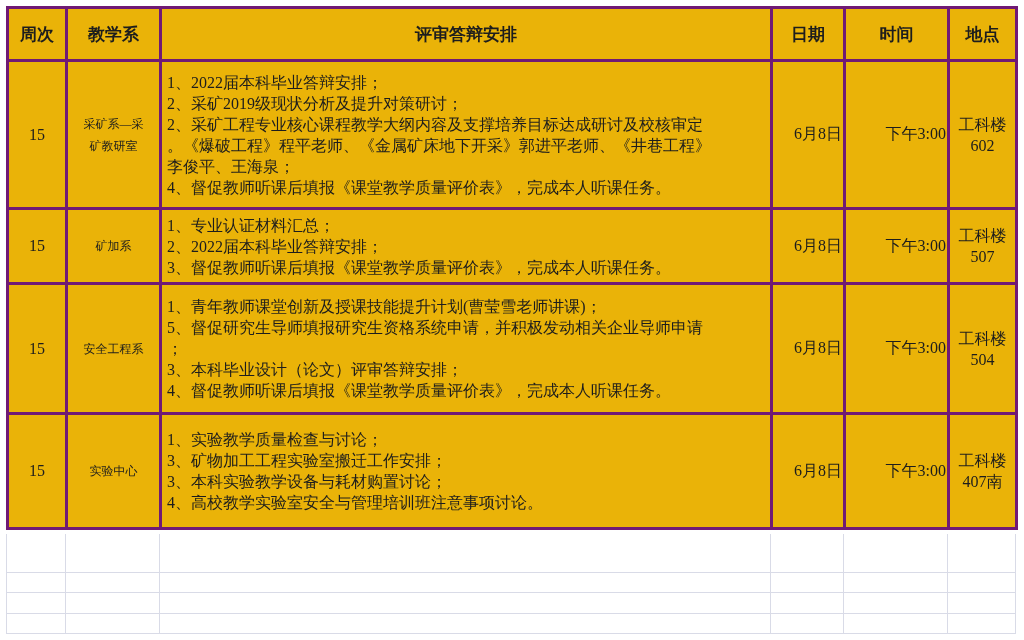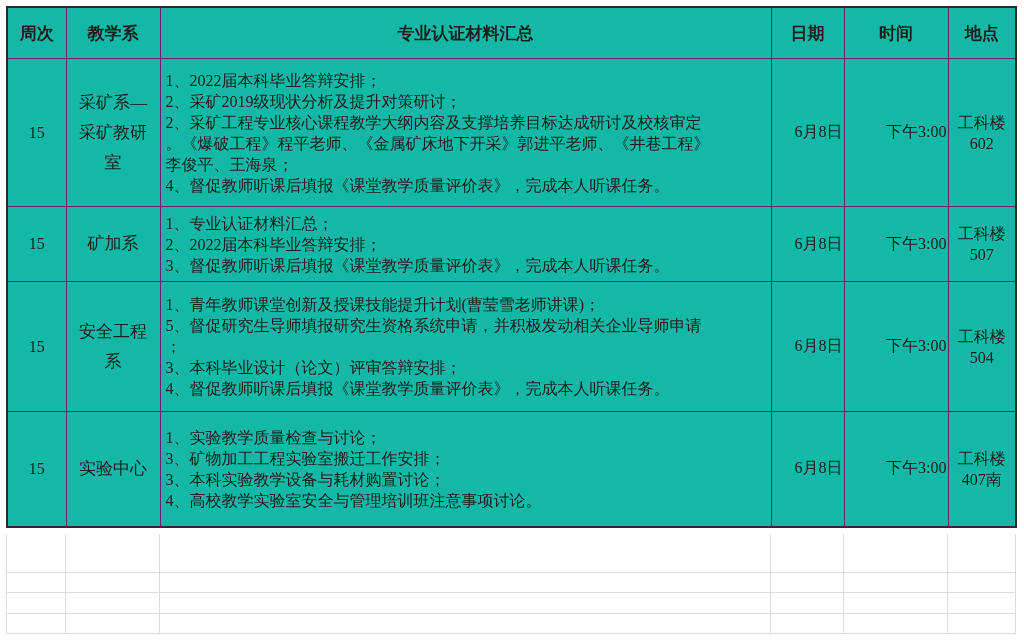--- a/index.html
+++ b/index.html
@@ -10,34 +10,34 @@
   }
   .sheet { position:relative; width:1024px; height:640px; background:#ffffff; }
 
   
   #schedule {
     position:absolute; left:6px; top:6px;
     border-collapse:collapse; table-layout:fixed;
     border:2px solid #2b2b2b;
   }
   #schedule th, #schedule td {
-    border:1px solid #701a75;
+    border:3px solid #701a75;
     vertical-align:middle;
     overflow:hidden;
-    background:#14b8a6;
+    background:#eab308;
   }
   #schedule th {
     font-size:17px; font-weight:bold; text-align:center; height:48px;
   }
   #schedule tr.row-0 { height:148px; }
   #schedule tr.row-1 { height:75px; }
   #schedule tr.row-2 { height:130px; }
   #schedule tr.row-3 { height:115px; }
   td.week-cell    { text-align:center; font-size:16px; }
-  td.dept-cell    { text-align:center; font-size:17px; line-height:30px; padding:0 10px; }
+  td.dept-cell    { text-align:center; font-size:12px; line-height:22px; padding:0 10px; }
   td.activities-cell {
     text-align:left; font-size:16px; line-height:21px;
     padding:4px 58px 4px 5px;
     line-break:anywhere; word-break:break-all;
   }
   td.date-cell, td.time-cell { text-align:right; font-size:16px; }
   td.loc-cell { text-align:center; font-size:16px; line-height:21px; padding:0 6px;margin-top:26px; }
 
   
   #emptygrid {
@@ -62,21 +62,21 @@
         <col style="width:94px">
         <col style="width:611px">
       <col style="width:73px">
         <col style="width:104px">
         <col style="width:68px">
     </colgroup>
     <thead>
       <tr>
         <th>周次</th>
         <th>教学系</th>
-        <th>专业认证材料汇总</th>
+        <th>评审答辩安排</th>
         <th>日期</th>
         <th>时间</th>
         <th>地点</th>
       </tr>
     </thead>
     <tbody>
         <tr class="row-0">
       <td class="week-cell">15</td>
       <td class="dept-cell">采矿系—采矿教研室</td>
       <td class="activities-cell">

